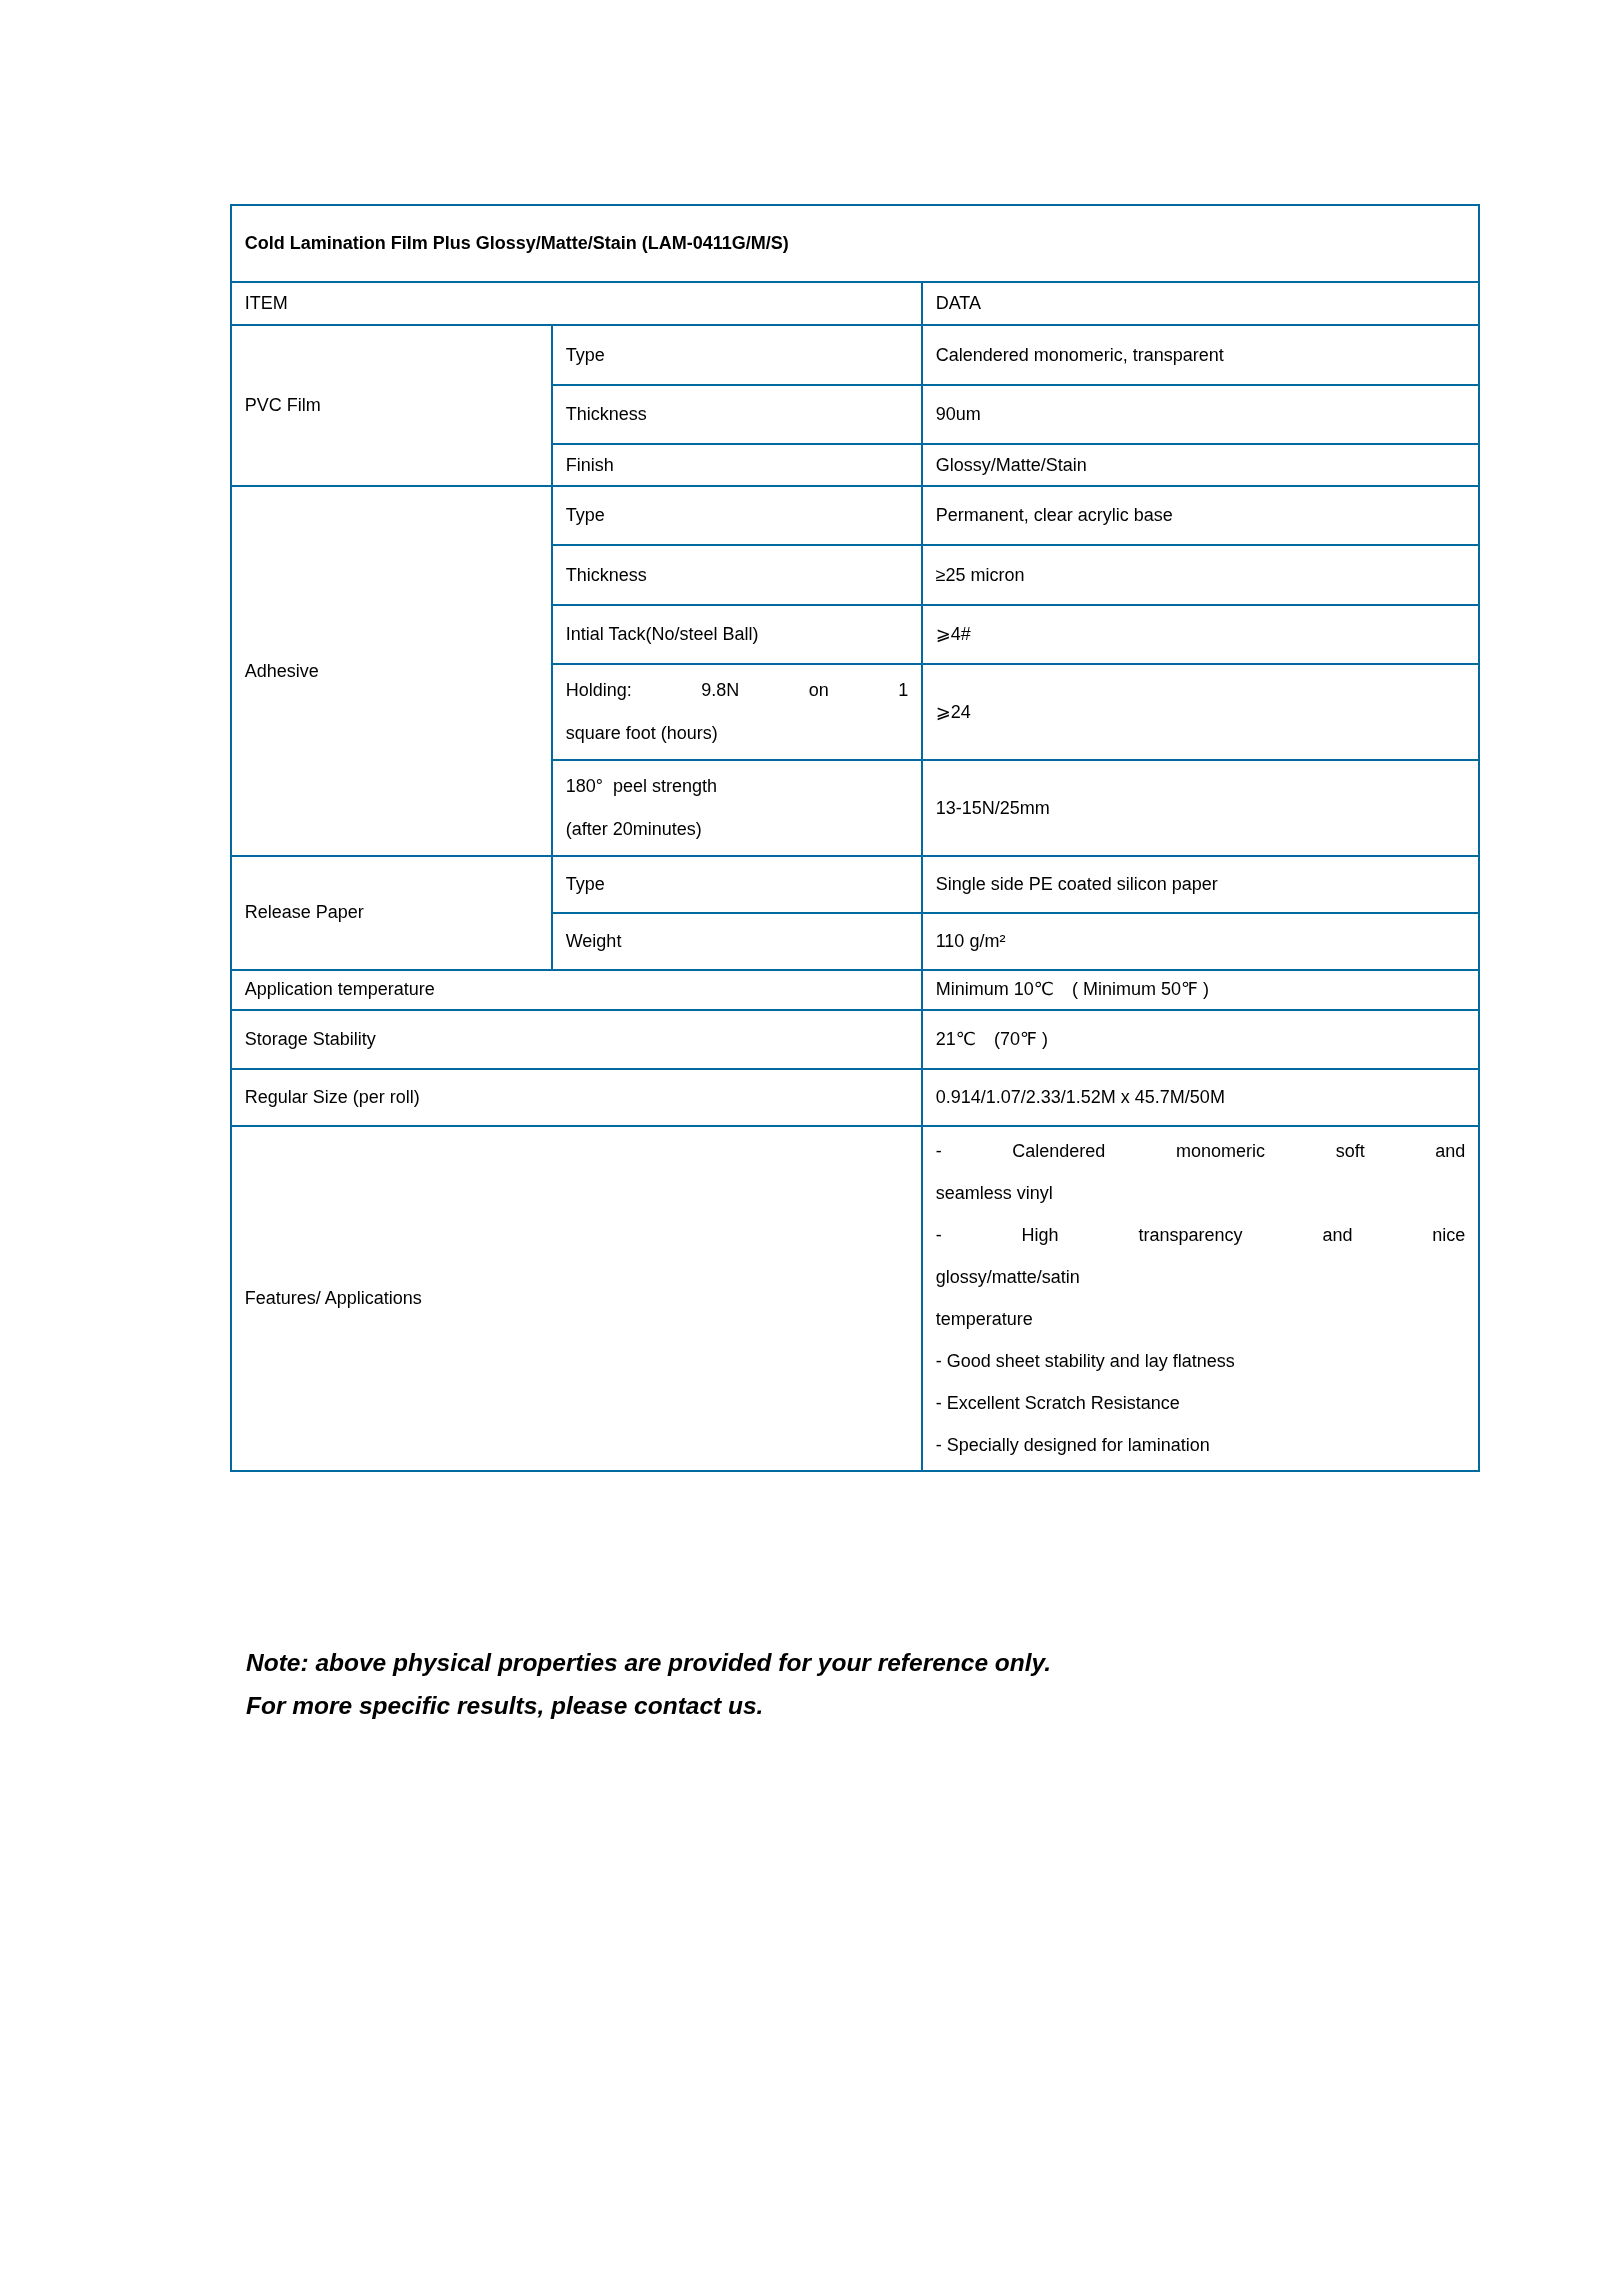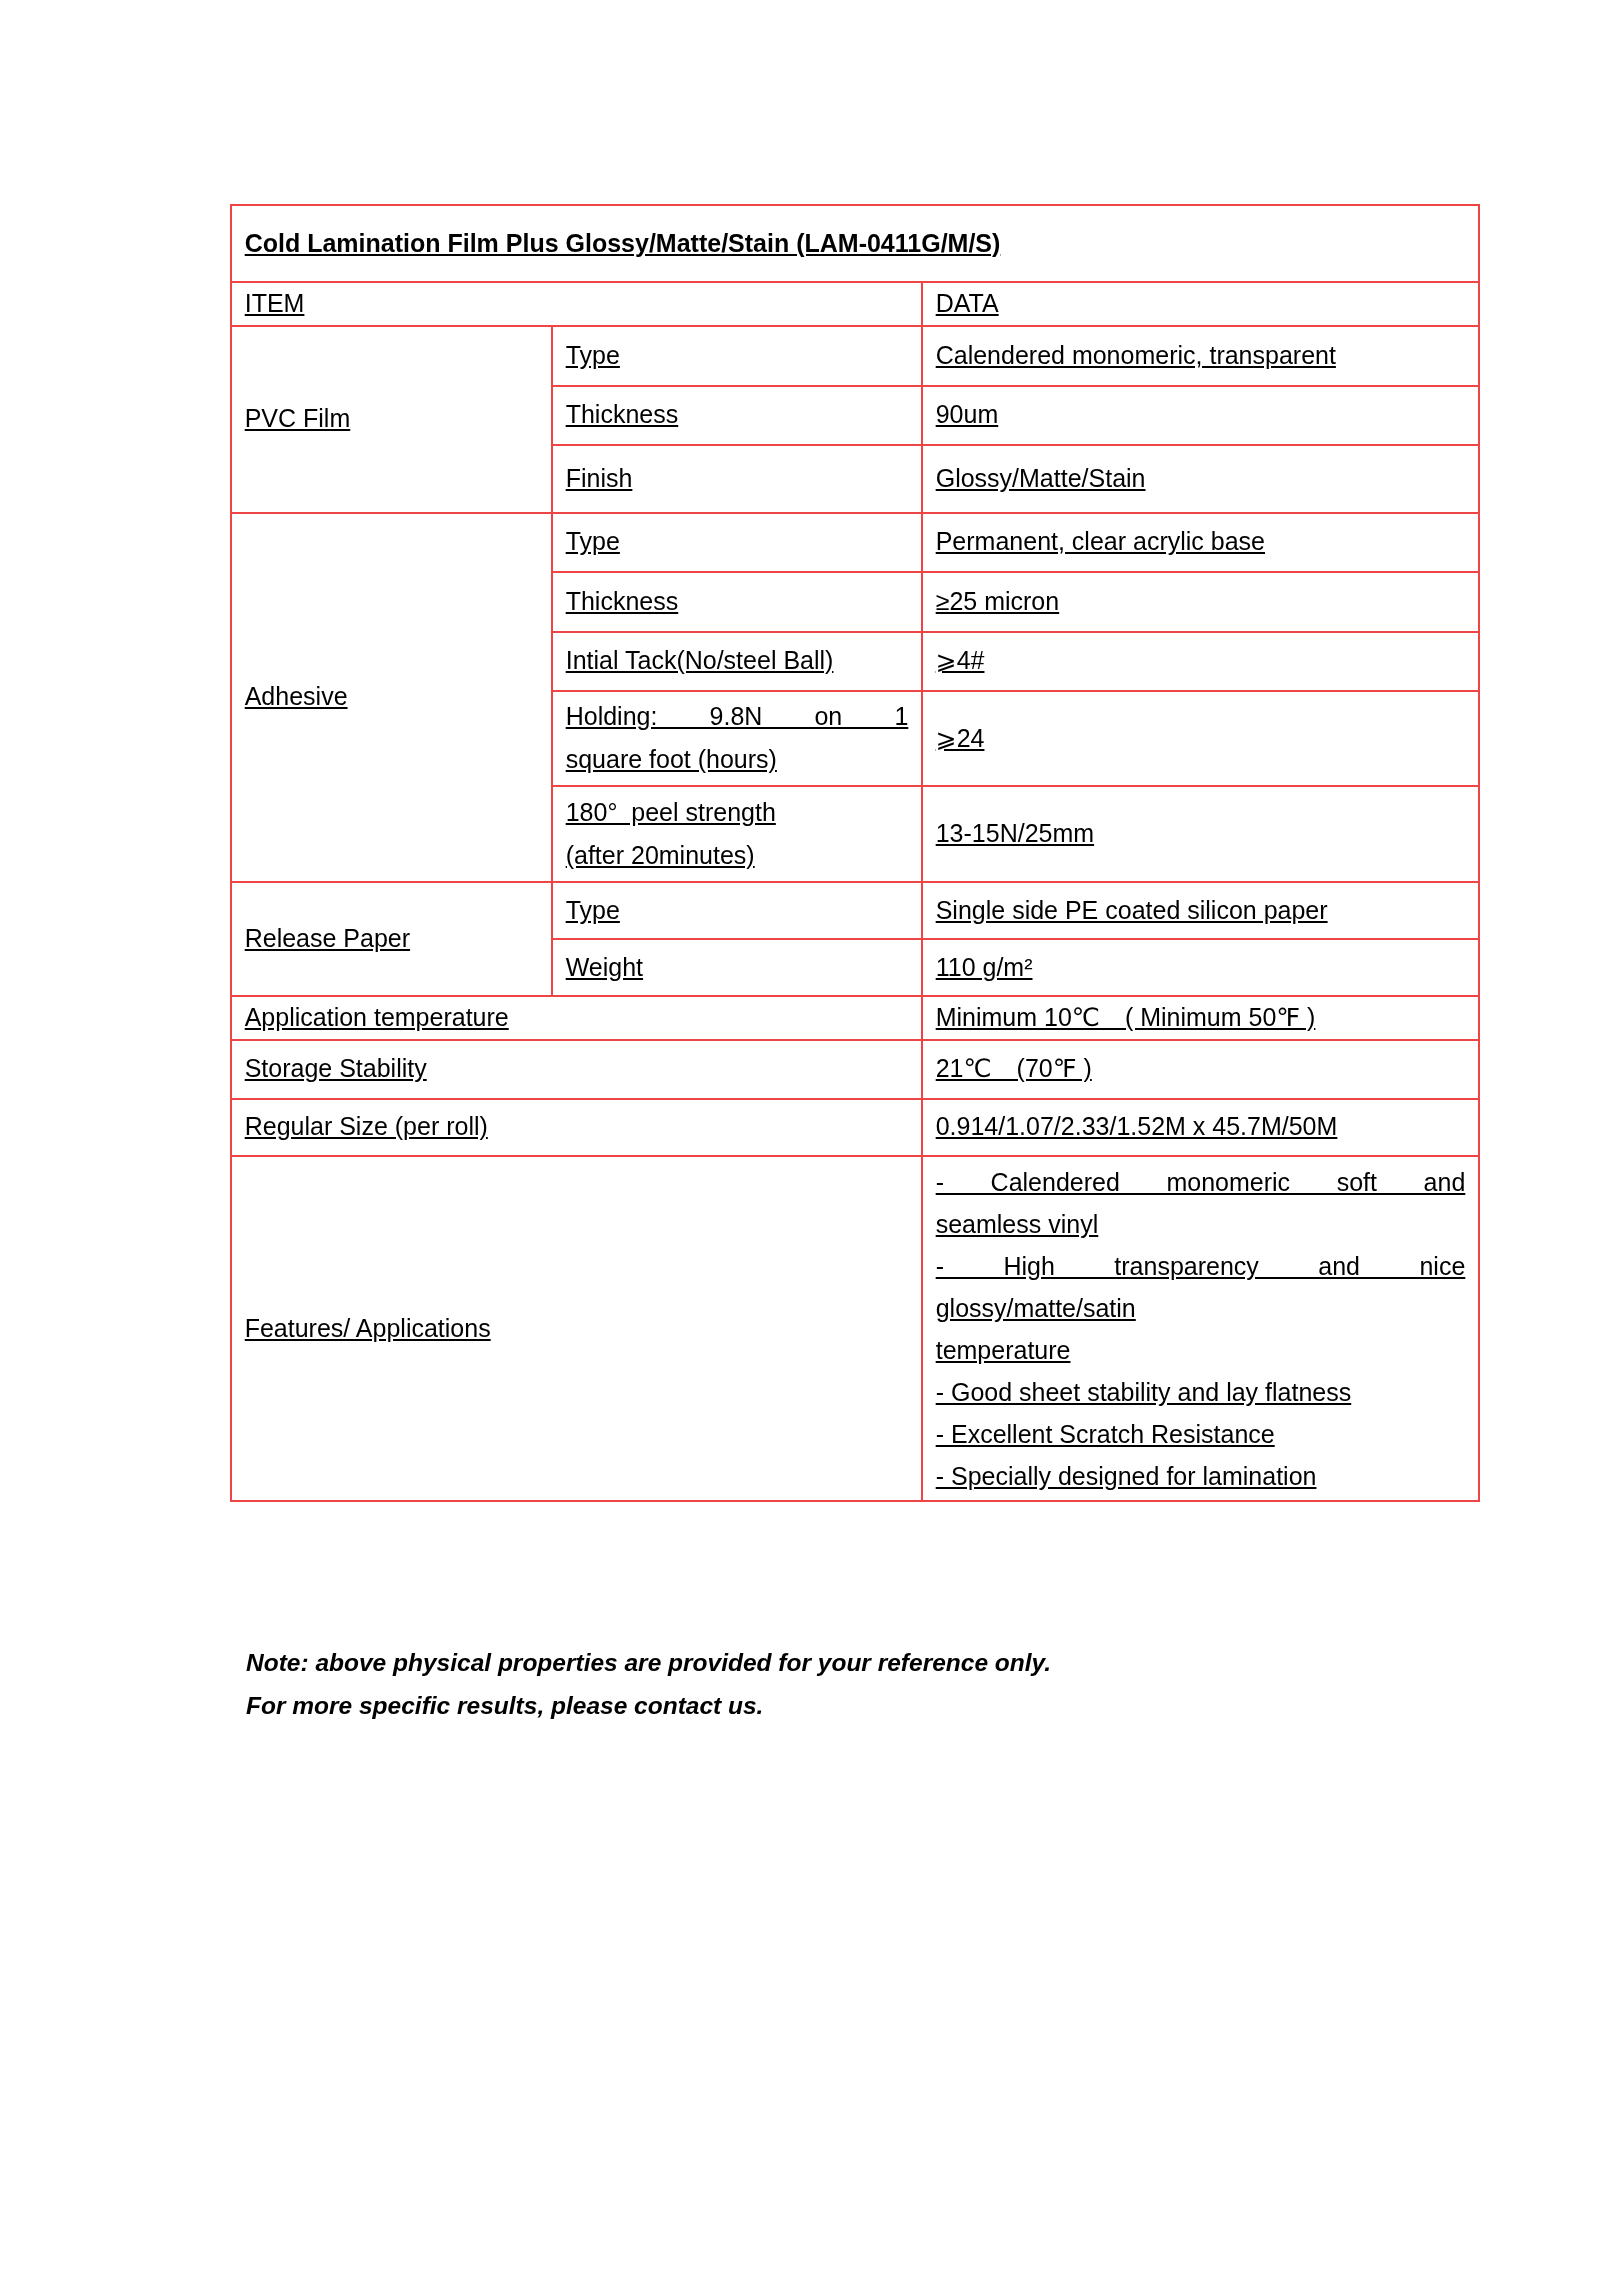--- a/index.html
+++ b/index.html
@@ -16,39 +16,38 @@
     overflow: hidden;
   }
   table.spec {
     position: absolute;
     left: 230px; top: 204px;
     width: 1249px;
     border-collapse: collapse;
     table-layout: fixed;
   }
   table.spec td {
-    border: 2px solid #ef4444;
+    border: 2px solid #0369a1;
     vertical-align: middle;
-    font-size: 25px;
+    font-size: 18px;
     line-height: 1.35;
     padding: 3.9px 12.7px;
     overflow: hidden;
-    text-decoration: underline;
   }
   td.title-cell {
     font-size: 30px;
     font-weight: bold;
     padding-left: 14.7px;
     letter-spacing: 0px;
   }
   tr.r79  { height: 77px; }
   tr.r44  { height: 43px; }
   tr.r61  { height: 60px; }
   tr.r60  { height: 59px; }
-  tr.r59  { height: 68px; }
+  tr.r59  { height: 42px; }
   tr.r90  { height: 88px; }
   tr.r89  { height: 87px; }
   tr.r58  { height: 57px; }
   tr.r57  { height: 40px; }
   tr.r347 { height: 340px; }
   .jline {
     text-align: justify;
     text-align-last: justify;
   }
   .twoline div { line-height: 43px; }

